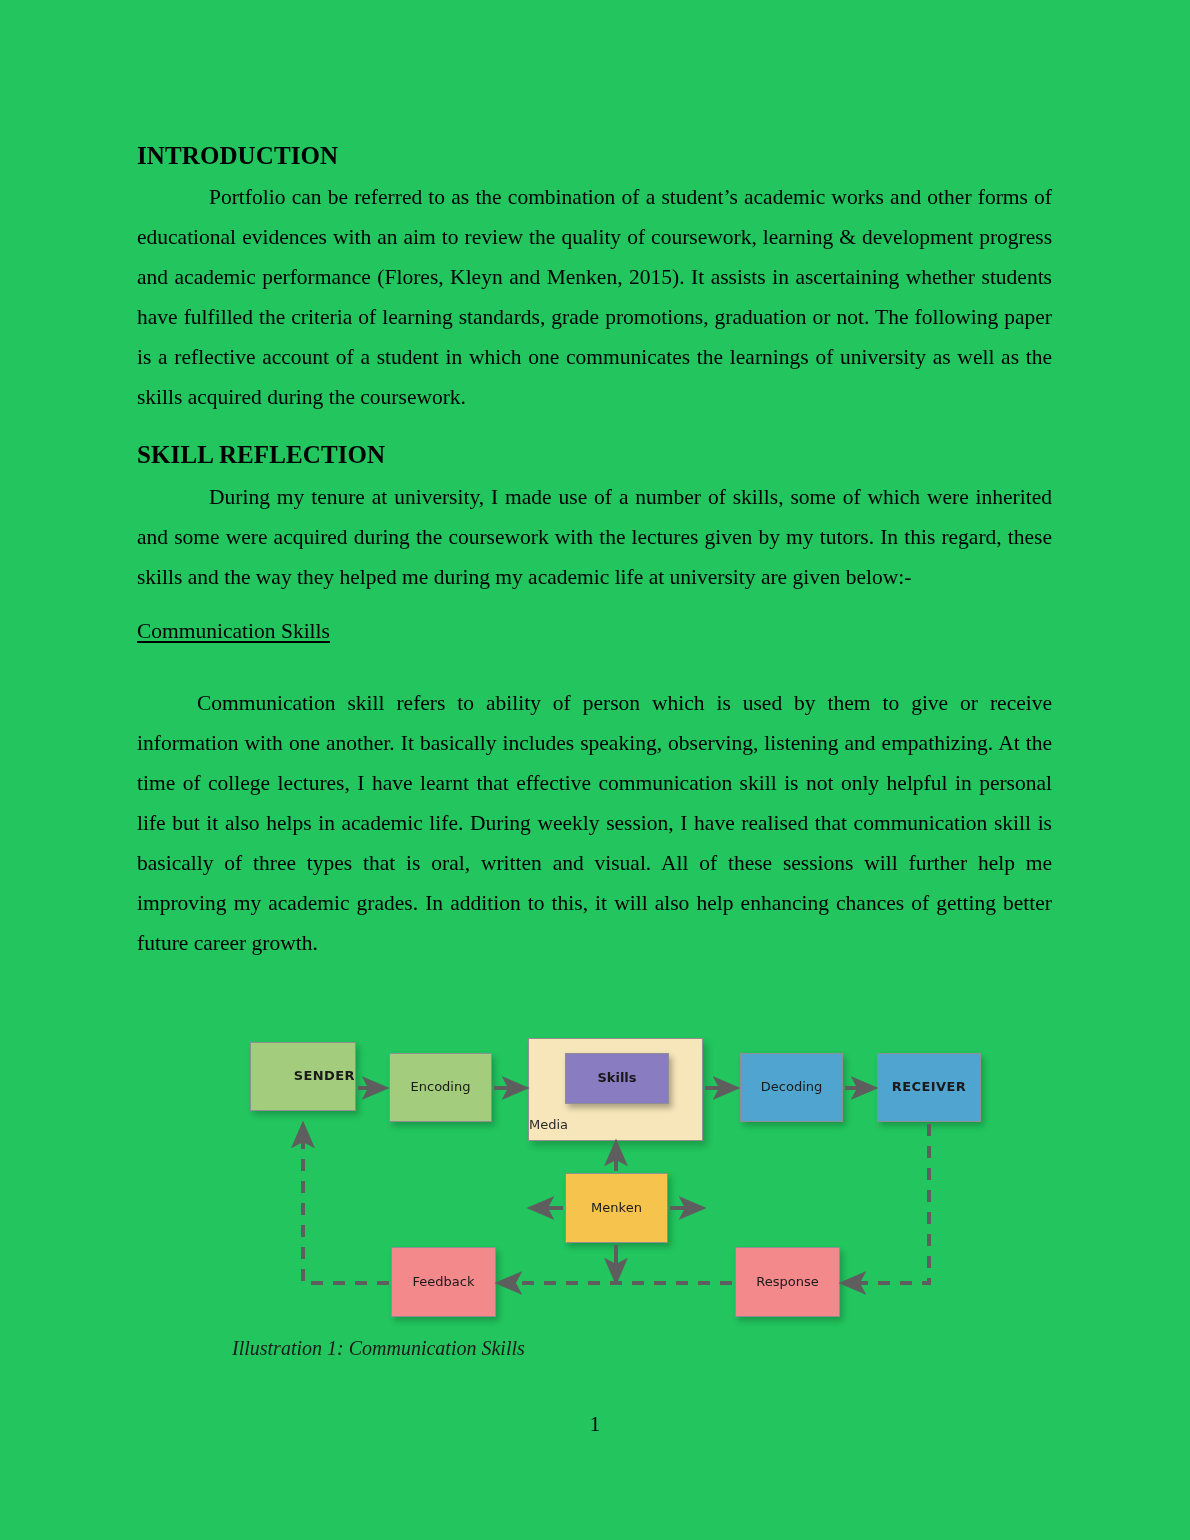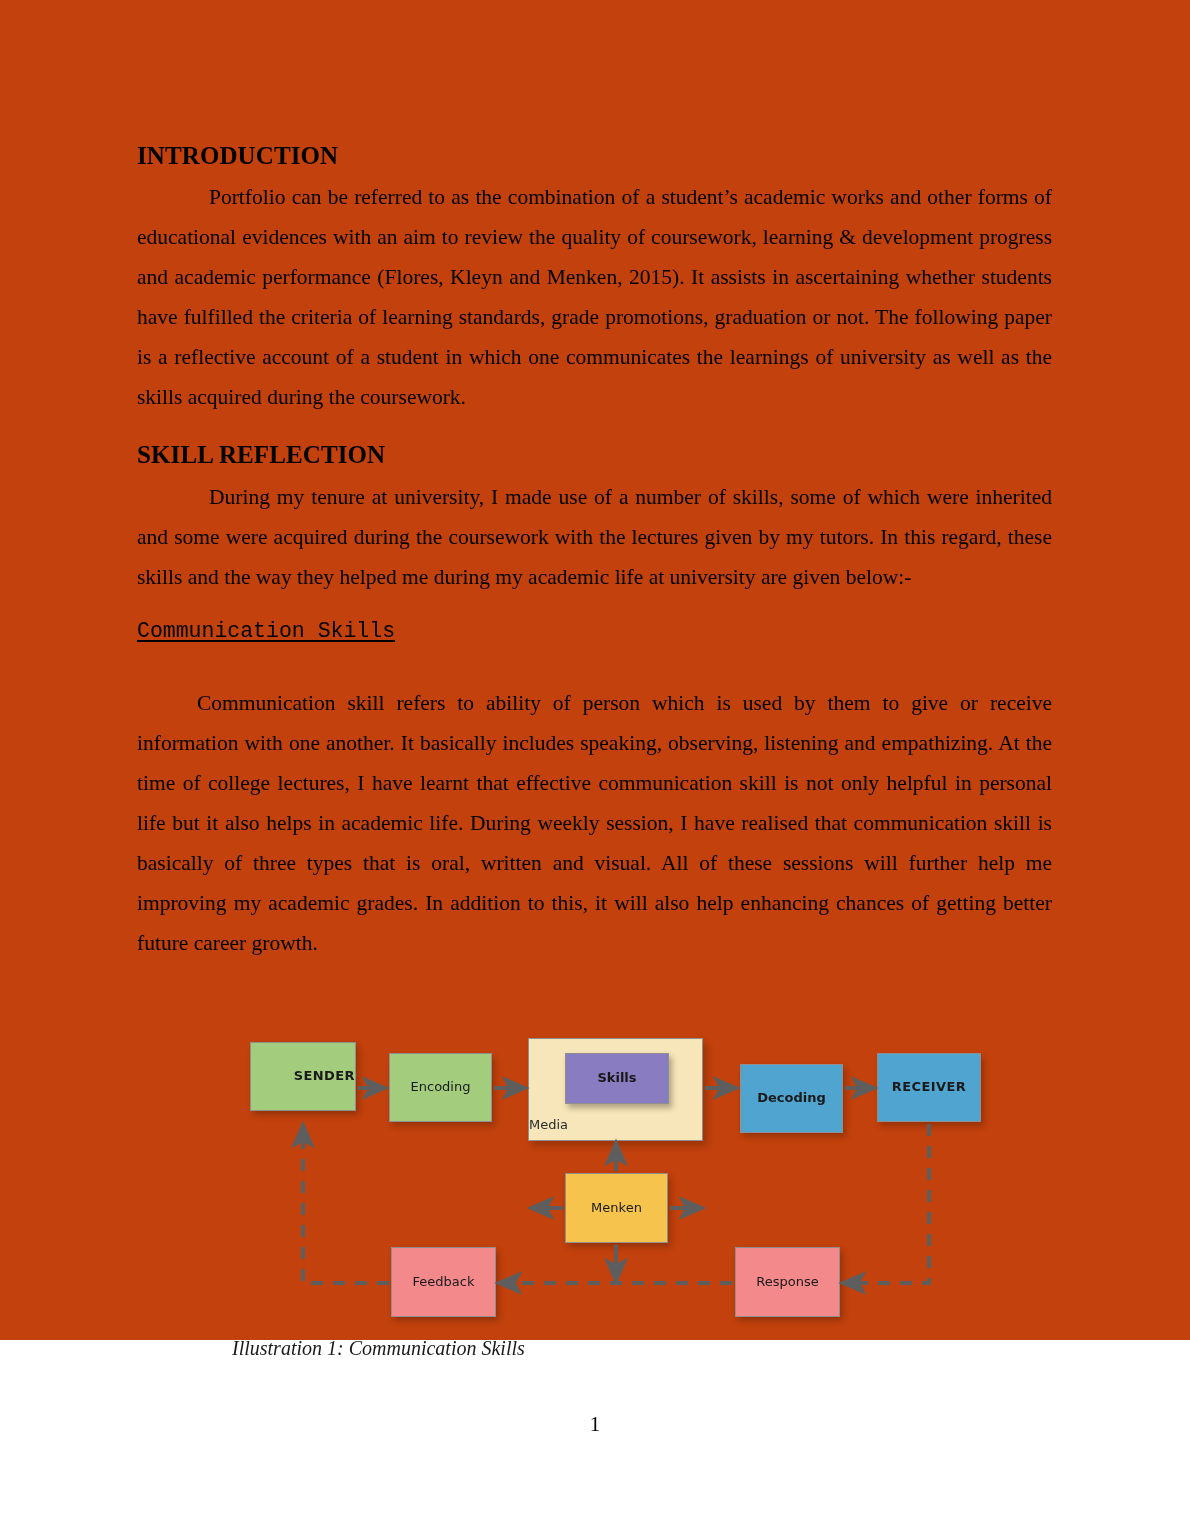--- a/index.html
+++ b/index.html
@@ -12,22 +12,22 @@
     height: 1540px;
     position: relative;
     font-family: "Liberation Serif", "DejaVu Serif", serif;
     color: #000000;
     overflow: hidden;
   }
   .page {
     position: absolute;
     left: 0; top: 0;
     width: 1190px;
-    height: 1340px;
-    background: #c2410c;
+    height: 1540px;
+    background: #22c55e;
   }
   .content {
     position: absolute;
     left: 137px;
     top: 140px;
     width: 915px;
   }
   h1.heading {
     font-size: 25px;
     font-weight: bold;
@@ -50,21 +50,20 @@
   p.body-par.small-indent {
     text-indent: 60px;
     margin-top: 32px;
   }
   .subheading {
     font-size: 21.5px;
     line-height: 40px;
     margin: 14px 0 0 0;
     text-decoration: underline;
     text-underline-offset: 3px;
-    font-family: Liberation Mono, monospace;
   }
   
   .figure {
     position: absolute;
     left: 232px;
     top: 1008px;
     width: 780px;
     height: 330px;
   }
   .diagram {
@@ -168,21 +167,21 @@
       </div>
 
       <div class="dbox media" style="left:296px; top:30px; width:175px; height:103px; display:block; position:absolute;">
         <div class="media-label">Media</div>
       </div>
 
       <div class="dbox purple" style="left:333px; top:45px; width:104px; height:51px;">
         <span class="dbox-label" style="font-weight:bold; color:#181818;">Skills</span>
       </div>
 
-      <div class="dbox blue" style="left:508px; top:56px; width:103px; height:69px;font-weight:bold;">
+      <div class="dbox blue" style="left:508px; top:45px; width:103px; height:69px;">
         <span class="dbox-label">Decoding</span>
       </div>
 
       <div class="dbox blue bold-cap" style="left:645px; top:45px; width:104px; height:69px;">
         <span class="dbox-label">RECEIVER</span>
       </div>
 
       <div class="dbox amber" style="left:333px; top:165px; width:103px; height:70px;">
         <span class="dbox-label">Menken</span>
       </div>

